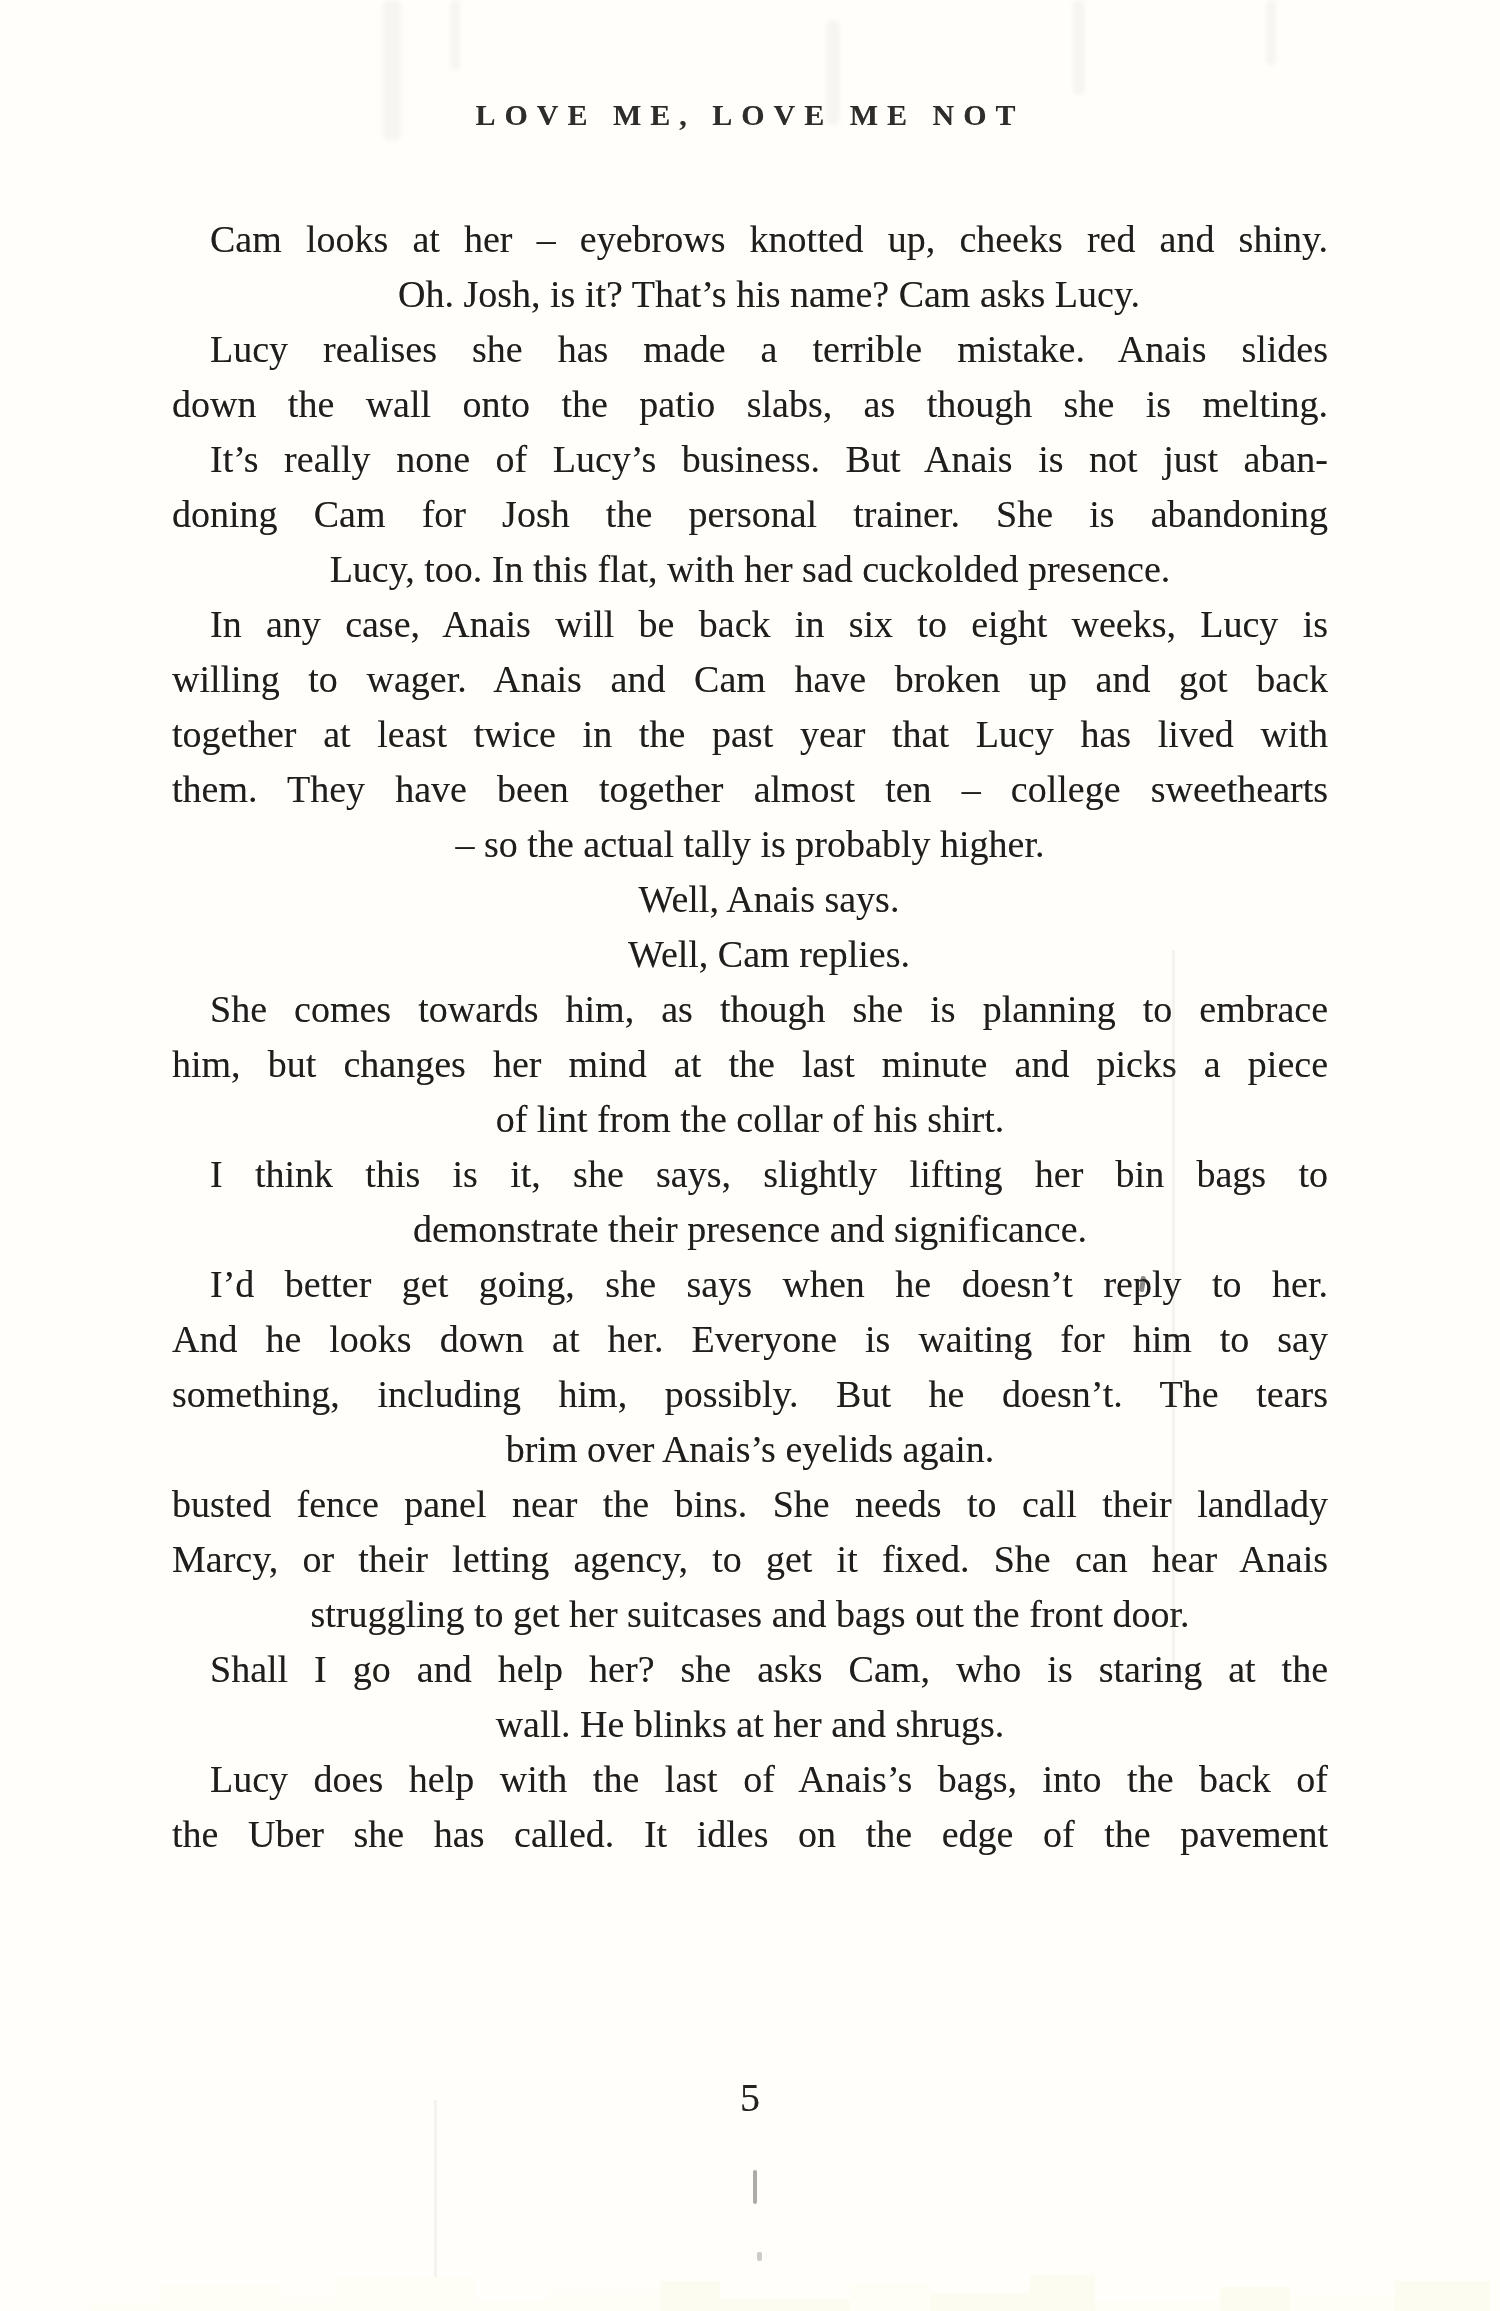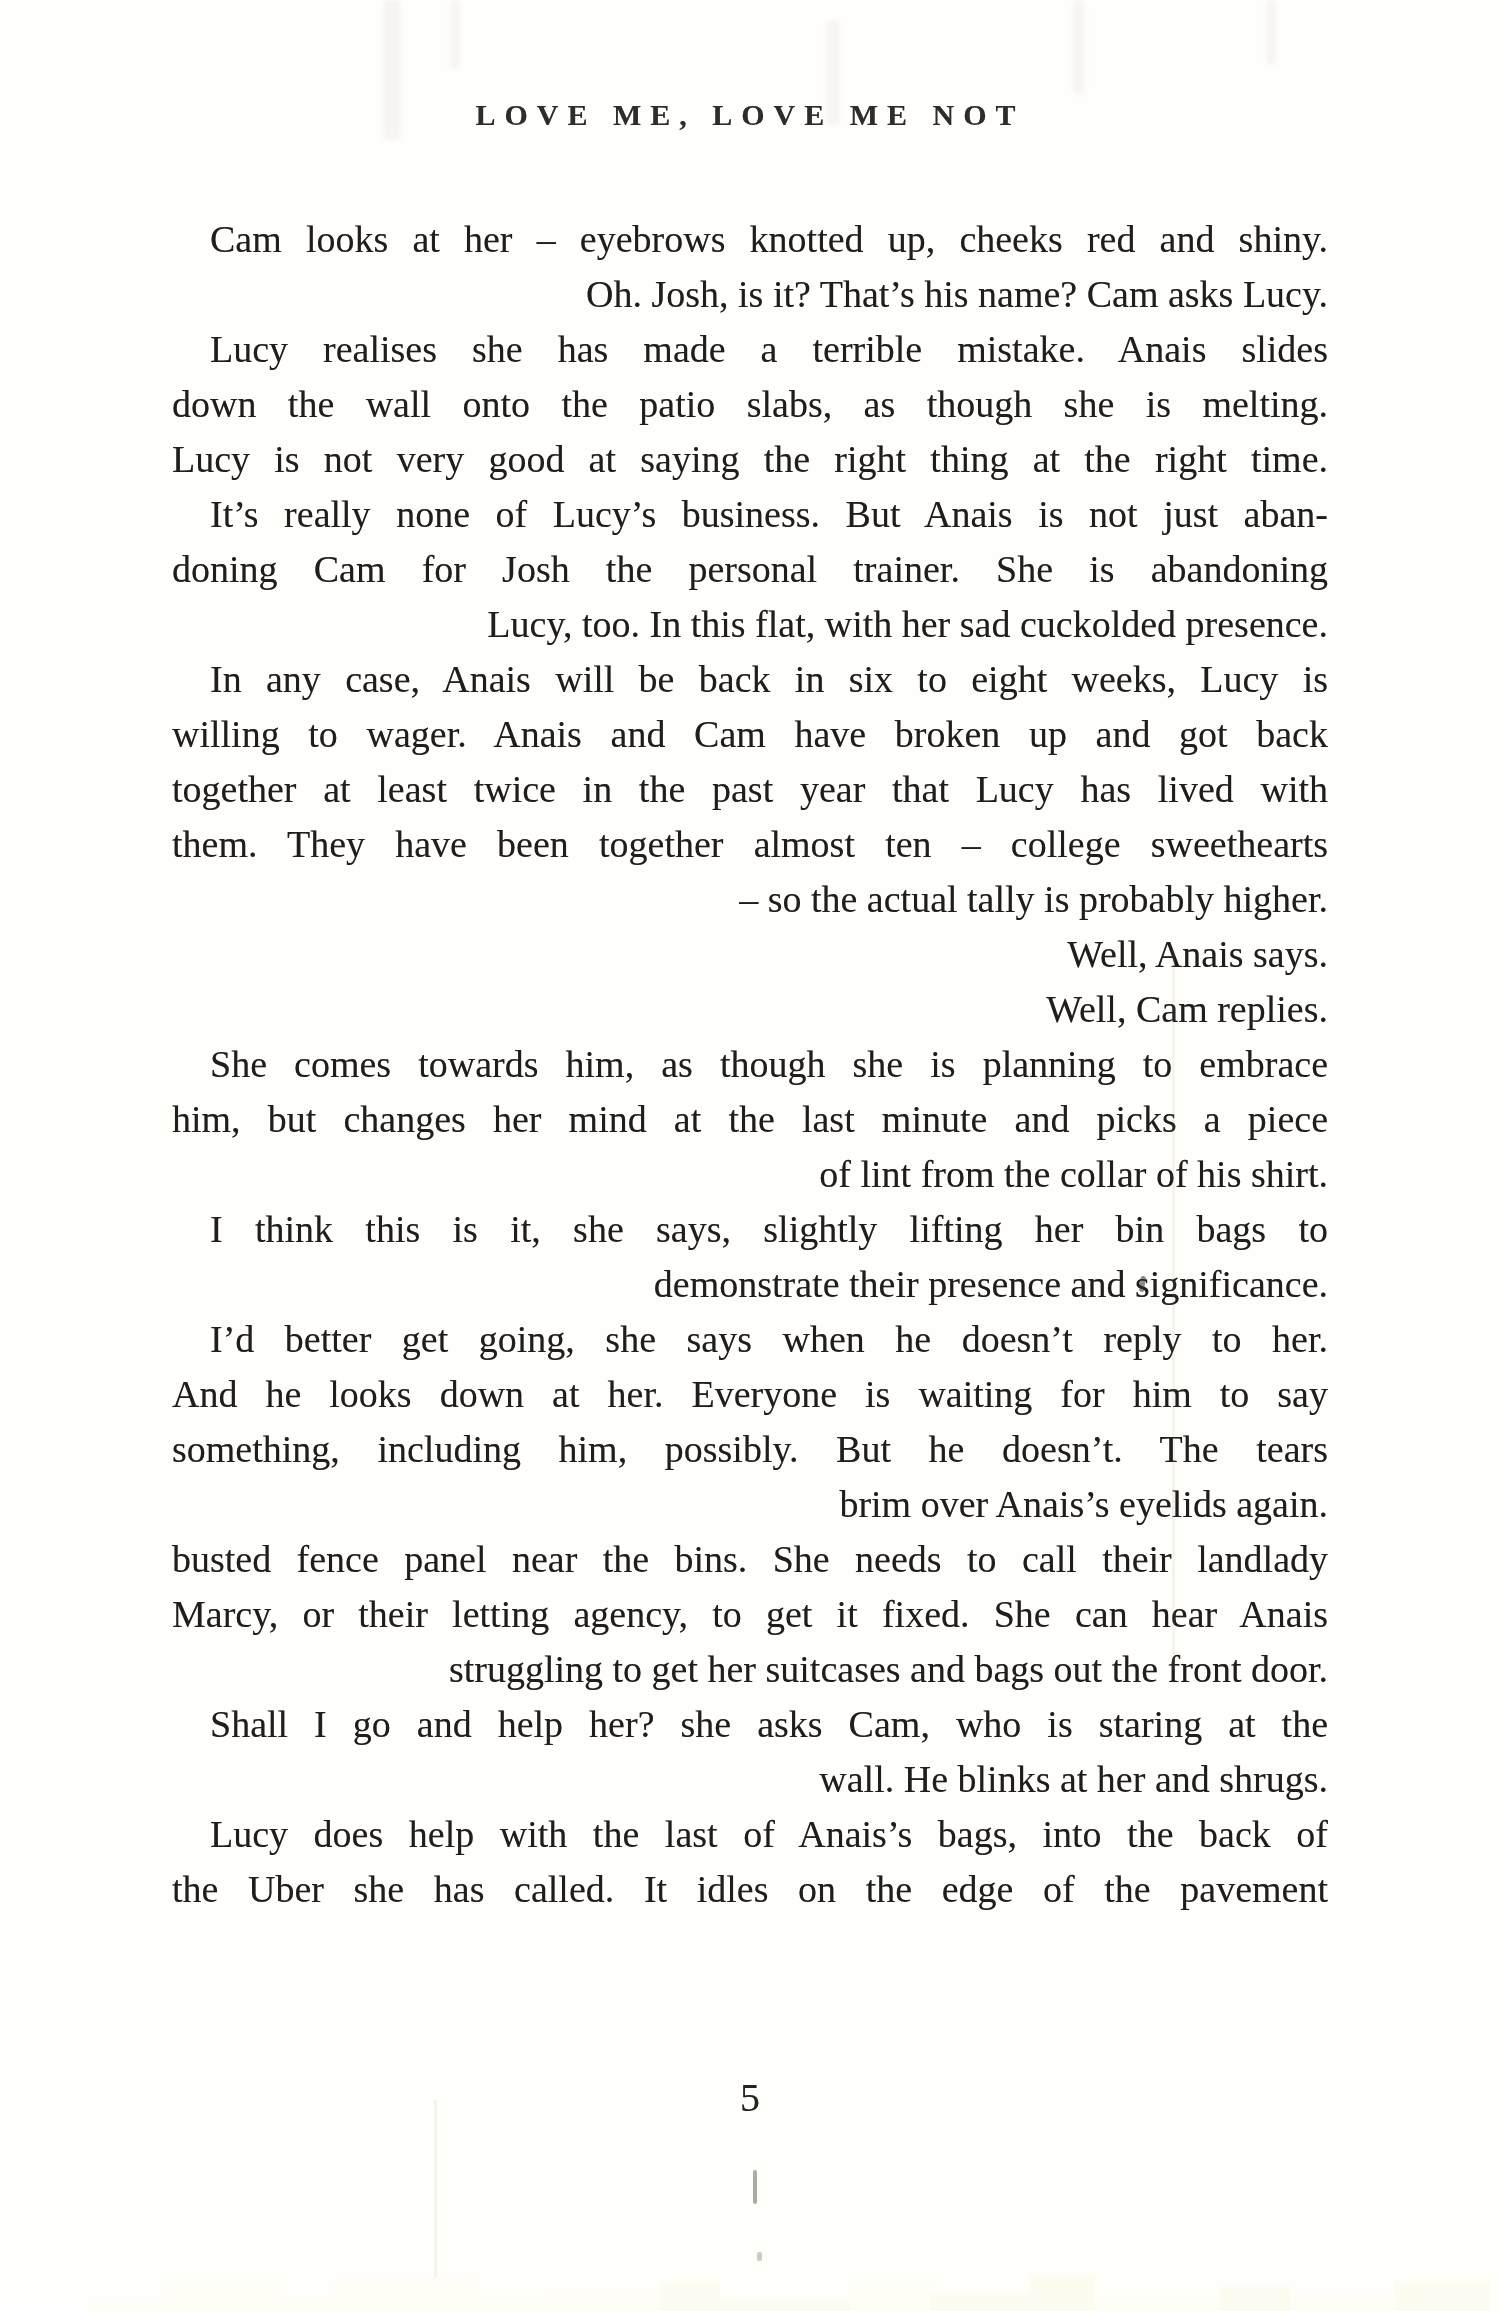--- a/index.html
+++ b/index.html
@@ -33,21 +33,21 @@
   .body-text {
     position: absolute;
     top: 212px;
     left: 172px;
     width: 1156px;
   }
   .line {
     font-size: 38px;
     line-height: 55px;
     color: #1f1e1c;
-    text-align: right;
+    text-align: center;
     text-shadow: 0 0 0.6px rgba(20,20,20,0.4);
   }
   .line.j {
     text-align: justify;
     text-align-last: justify;
   }
   .line.indent {
     text-indent: 38px;
   }
   .page-number {
@@ -113,21 +113,20 @@
 
 <div class="page">
 
   <div class="running-header">LOVE ME, LOVE ME NOT</div>
 
   <div class="body-text" id="body-text">
       <div class="line j indent">Cam looks at her – eyebrows knotted up, cheeks red and shiny.</div>
       <div class="line indent">Oh. Josh, is it? That’s his name? Cam asks Lucy.</div>
       <div class="line j indent">Lucy realises she has made a terrible mistake. Anais slides</div>
       <div class="line j">down the wall onto the patio slabs, as though she is melting.</div>
-      <div class="line j">Lucy is not very good at saying the right thing at the right time.</div>
       <div class="line j indent">It’s really none of Lucy’s business. But Anais is not just aban-</div>
       <div class="line j">doning Cam for Josh the personal trainer. She is abandoning</div>
       <div class="line">Lucy, too. In this flat, with her sad cuckolded presence.</div>
       <div class="line j indent">In any case, Anais will be back in six to eight weeks, Lucy is</div>
       <div class="line j">willing to wager. Anais and Cam have broken up and got back</div>
       <div class="line j">together at least twice in the past year that Lucy has lived with</div>
       <div class="line j">them. They have been together almost ten – college sweethearts</div>
       <div class="line">– so the actual tally is probably higher.</div>
       <div class="line indent">Well, Anais says.</div>
       <div class="line indent">Well, Cam replies.</div>

